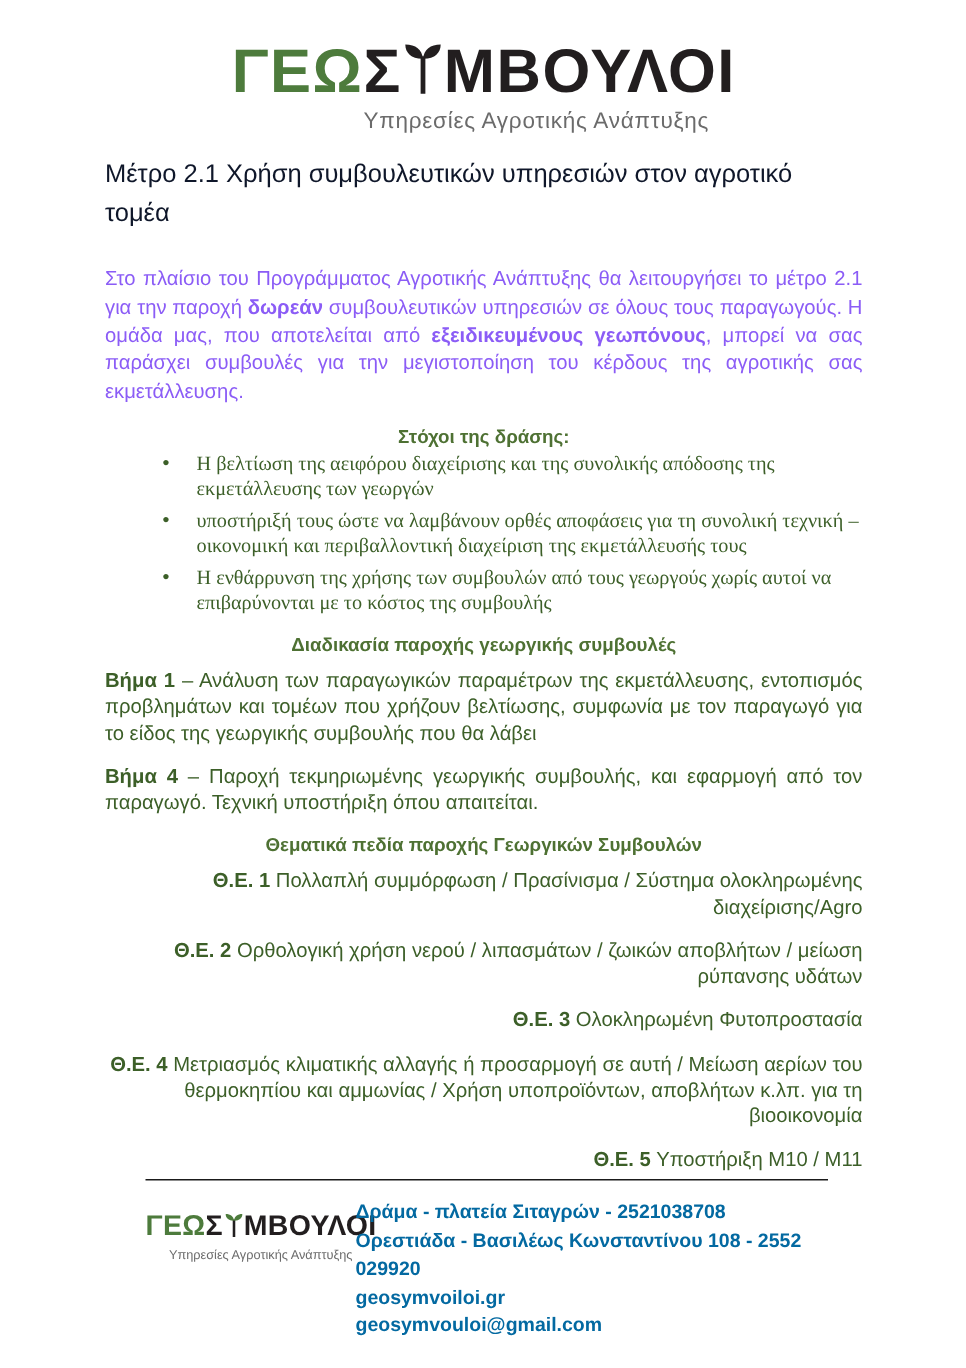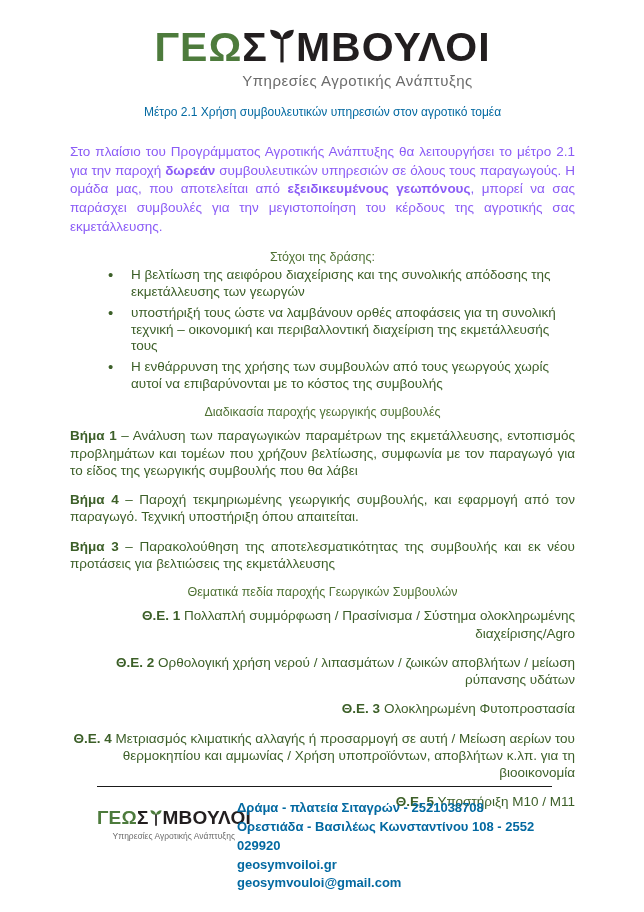--- a/index.html
+++ b/index.html
@@ -20,42 +20,42 @@
   }
   .brand-word .green { color:#4d7b3c; }
   .sprout-svg { display:inline-block; vertical-align:-2px; margin:0 1px; }
   .brand-tagline {
     font-size:15px; color:#6b6b6b; letter-spacing:0.5px;
     margin-top:1px; padding-left:70px;
   }
 
   
   .doc-title {
-    margin-top:14px; text-align:center;
-    color:#0369a1; font-size:12px; font-weight:normal; line-height:1.55;
+    margin-top:14px; text-align:left;
+    color:#0f172a; font-size:17px; font-weight:normal; line-height:1.55;
   }
 
   
   .intro {
     margin-top:21px; font-size:13.5px; line-height:1.4;
     text-align:justify; color:#8b5cf6;
   }
   .bold { font-weight:bold; }
 
   
   .section-heading {
     text-align:center; color:#4e7133; font-size:12.5px;
-    margin-top:13px; font-weight:normal;
+    margin-top:13px; font-weight:bold;
   }
 
   
   ul.goals { list-style:none; margin-top:3px; padding-left:36px; }
   ul.goals li {
     position:relative; padding-left:25px; font-size:13.5px;
-    line-height:1.22; margin-bottom:5px; color:#3c5f28;
+    line-height:1.22; margin-bottom:5px; color:#3c5f28;font-family:Liberation Serif, serif;
   }
   ul.goals li::before {
     content:"\2022"; position:absolute; left:2px; top:-1px; font-size:15px; color:#3c5f28;
   }
 
   
   .step-par, .topic-par {
     font-size:13.5px; line-height:1.28; color:#3c5f28;
     margin-top:8px; margin-bottom:12px; text-align:right;
   }
@@ -99,21 +99,20 @@
   <div class="section-heading">Στόχοι της δράσης:</div>
   <ul class="goals">
     <li>Η βελτίωση της αειφόρου διαχείρισης και της συνολικής απόδοσης της εκμετάλλευσης των γεωργών</li>
     <li>υποστήριξή τους ώστε να λαμβάνουν ορθές αποφάσεις για τη συνολική τεχνική – οικονομική και περιβαλλοντική διαχείριση της εκμετάλλευσής τους</li>
     <li>Η ενθάρρυνση της χρήσης των συμβουλών από τους γεωργούς χωρίς αυτοί να επιβαρύνονται με το κόστος της συμβουλής</li>
   </ul>
 
   <div class="section-heading">Διαδικασία παροχής γεωργικής συμβουλές</div>
   <p class="step-par"><span class="bold">Βήμα 1</span><span> – Ανάλυση των παραγωγικών παραμέτρων της εκμετάλλευσης, εντοπισμός προβλημάτων και τομέων που χρήζουν βελτίωσης, συμφωνία με τον παραγωγό για το είδος της γεωργικής συμβουλής που θα λάβει</span></p>
   <p class="step-par"><span class="bold">Βήμα 4</span><span> – Παροχή τεκμηριωμένης γεωργικής συμβουλής, και εφαρμογή από τον παραγωγό. Τεχνική υποστήριξη όπου απαιτείται.</span></p>
-  <p class="step-par"><span class="bold">Βήμα 3</span><span> – Παρακολούθηση της αποτελεσματικότητας της συμβουλής και εκ νέου προτάσεις για βελτιώσεις της εκμετάλλευσης</span></p>
 
   <div class="section-heading">Θεματικά πεδία παροχής Γεωργικών Συμβουλών</div>
   <p class="topic-par"><span class="bold">Θ.Ε. 1</span><span> Πολλαπλή συμμόρφωση / Πρασίνισμα / Σύστημα ολοκληρωμένης διαχείρισης/Agro</span></p>
   <p class="topic-par"><span class="bold">Θ.Ε. 2</span><span> Ορθολογική χρήση νερού / λιπασμάτων / ζωικών αποβλήτων / μείωση ρύπανσης υδάτων</span></p>
   <p class="topic-par"><span class="bold">Θ.Ε. 3</span><span> Ολοκληρωμένη Φυτοπροστασία</span></p>
   <p class="topic-par"><span class="bold">Θ.Ε. 4</span><span> Μετριασμός κλιματικής αλλαγής ή προσαρμογή σε αυτή / Μείωση αερίων του θερμοκηπίου και αμμωνίας / Χρήση υποπροϊόντων, αποβλήτων κ.λπ. για τη βιοοικονομία</span></p>
   <p class="topic-par"><span class="bold">Θ.Ε. 5</span><span> Υποστήριξη Μ10 / Μ11</span></p>
 
   <div class="footer">
     <div class="footer-divider"></div>

